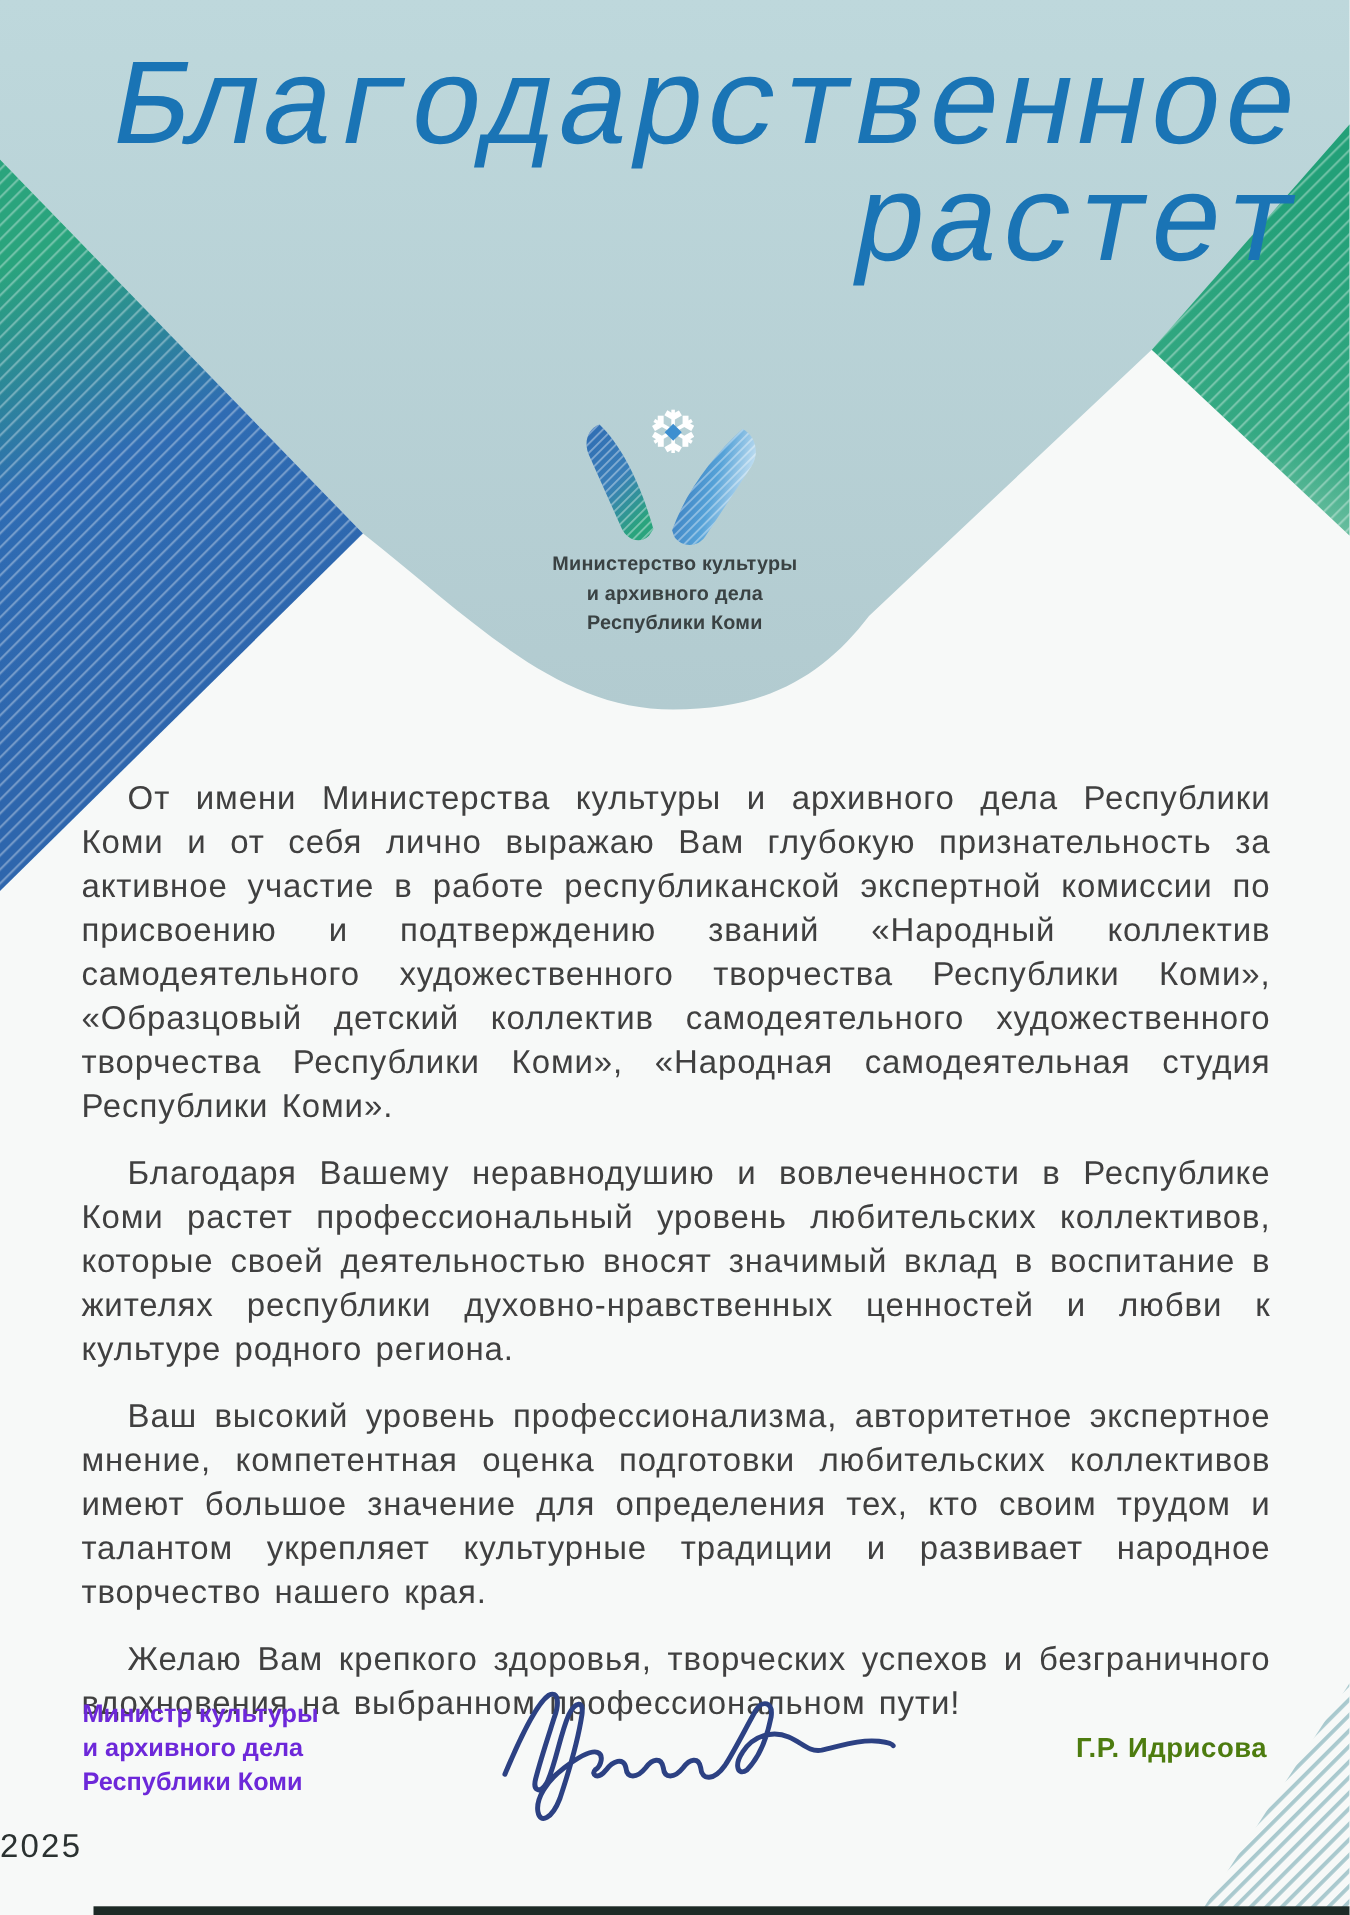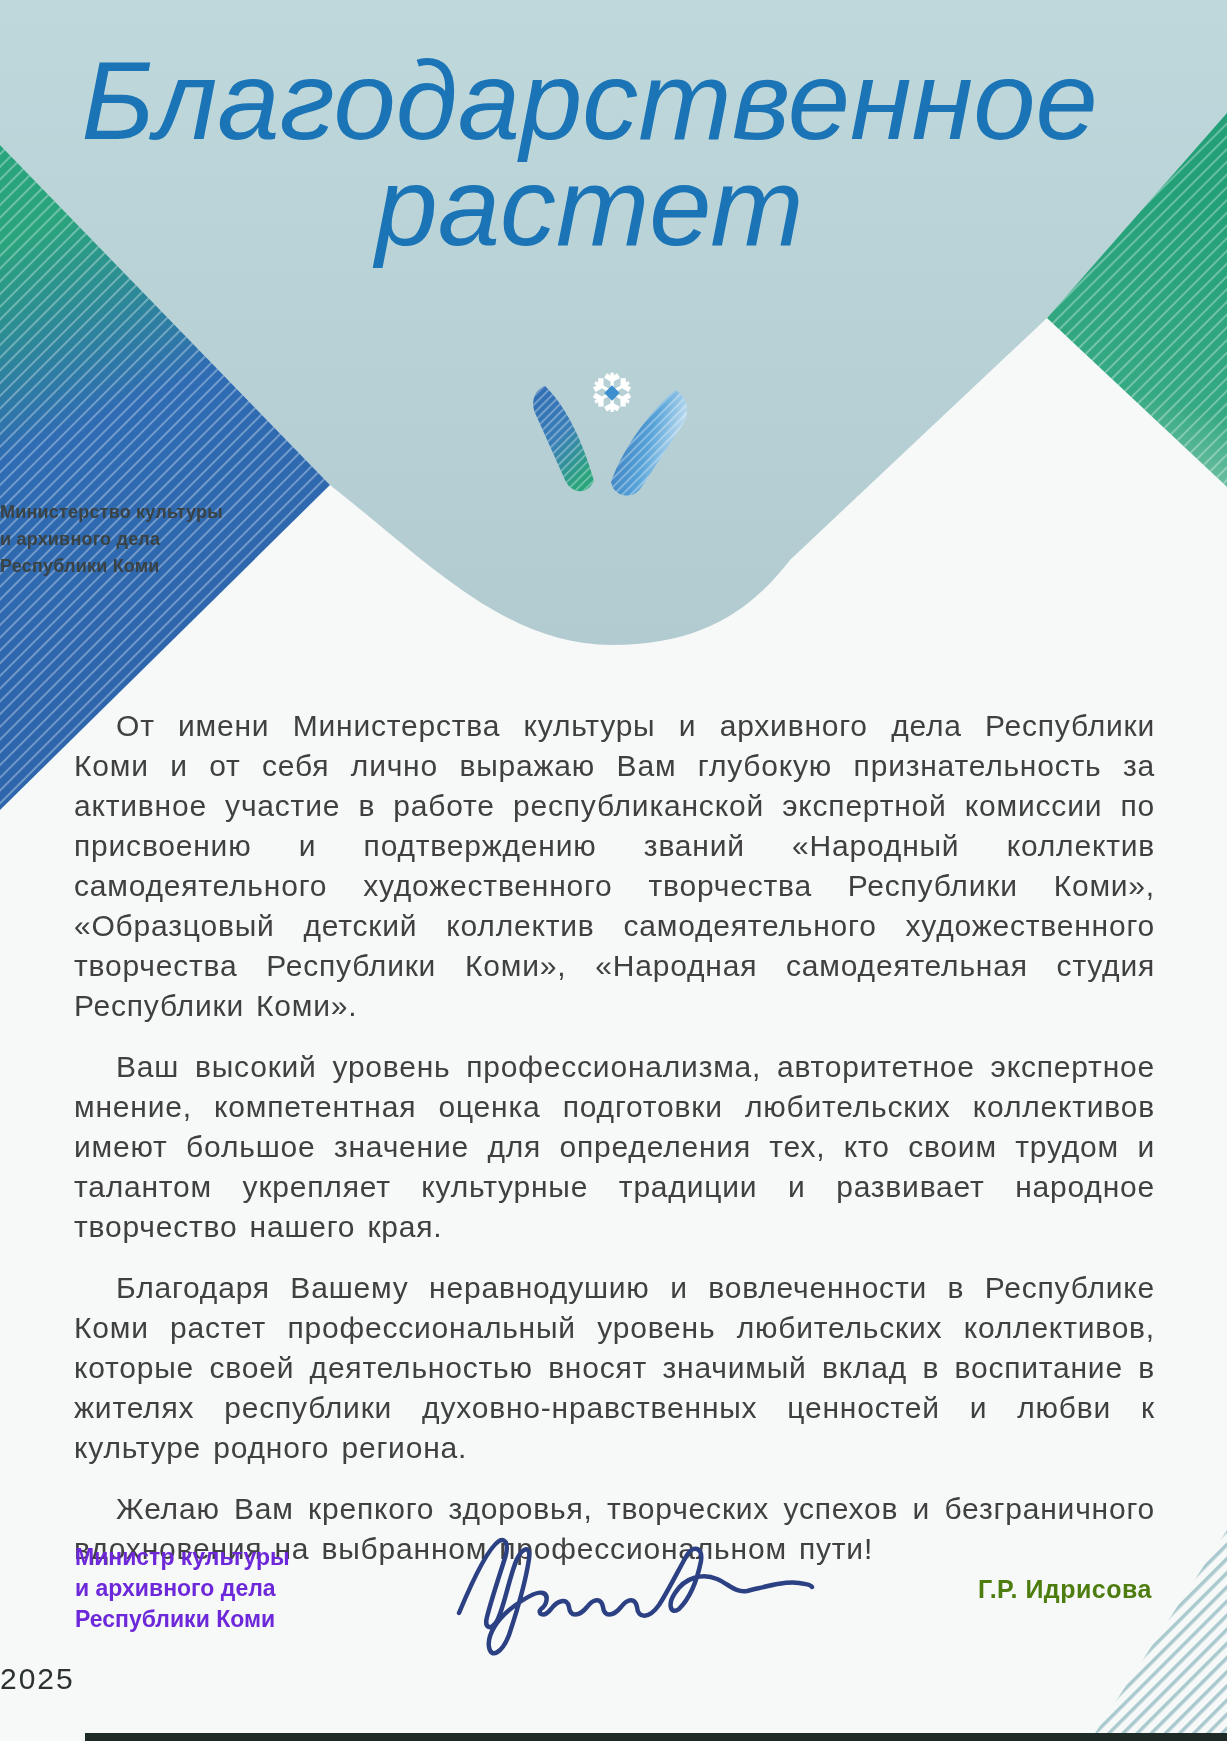--- a/index.html
+++ b/index.html
@@ -3,26 +3,26 @@
 <meta charset="utf-8">
 <style>
   html,body{margin:0;padding:0;}
   body{width:1227px;height:1741px;position:relative;overflow:hidden;
        background:#f7f9f8;font-family:"Liberation Sans",sans-serif;}
   .page{position:absolute;inset:0;}
 
   .header-art{position:absolute;top:0;left:0;}
   .corner-art{position:absolute;right:0;bottom:0;}
 
-  .title{position:absolute;top:48px;left:0;right:48px;text-align:center;
-         font-family:Liberation Sans, sans-serif;font-style:italic;
+  .title{position:absolute;top:48px;left:0;right:48px;text-align:right;
+         font-family:Liberation Mono, monospace;font-style:italic;
          color:#1a74b5;font-size:112px;line-height:106px;font-weight:400;}
 
   .logo-wrap{position:absolute;top:370px;left:525px;width:172px;height:132px;}
-  .ministry-text{position:absolute;top:499px;left:0;right:0;text-align:left;
+  .ministry-text{position:absolute;top:499px;left:0;right:0;text-align:center;
                  font-weight:bold;color:#3a4243;font-size:18px;line-height:27px;
                  letter-spacing:.2px;}
 
   .greeting{position:absolute;top:648px;left:0;right:0;text-align:center;
             font-weight:bold;font-size:33px;letter-spacing:1.5px;color:#1c2222;}
 
   .body-text{position:absolute;top:706px;left:74px;right:72px;
              font-size:30px;line-height:40px;letter-spacing:.8px;word-spacing:3px;
              color:#404040;text-align:justify;}
   .body-text p{margin:0 0 21px 0;text-indent:42px;}
@@ -112,22 +112,22 @@
 
   <div class="ministry-text">
     <div>Министерство культуры</div>
     <div>и архивного дела</div>
     <div>Республики Коми</div>
   </div>
 
 
   <div class="body-text">
     <p>От имени Министерства культуры и архивного дела Республики Коми и от себя лично выражаю Вам глубокую признательность за активное участие в работе республиканской экспертной комиссии по присвоению и подтверждению званий «Народный коллектив самодеятельного художественного творчества Республики Коми», «Образцовый детский коллектив самодеятельного художественного творчества Республики Коми», «Народная самодеятельная студия Республики Коми».</p>
+    <p>Благодаря Вашему неравнодушию и вовлеченности в Республике Коми растет профессиональный уровень любительских коллективов, которые своей деятельностью вносят значимый вклад в воспитание в жителях республики духовно-нравственных ценностей и любви к культуре родного региона.</p>
     <p>Ваш высокий уровень профессионализма, авторитетное экспертное мнение, компетентная оценка подготовки любительских коллективов имеют большое значение для определения тех, кто своим трудом и талантом укрепляет культурные традиции и развивает народное творчество нашего края.</p>
-    <p>Благодаря Вашему неравнодушию и вовлеченности в Республике Коми растет профессиональный уровень любительских коллективов, которые своей деятельностью вносят значимый вклад в воспитание в жителях республики духовно-нравственных ценностей и любви к культуре родного региона.</p>
     <p>Желаю Вам крепкого здоровья, творческих успехов и безграничного вдохновения на выбранном профессиональном пути!</p>
   </div>
 
   <div class="sig-titles">
     <div>Министр культуры</div>
     <div>и архивного дела</div>
     <div>Республики Коми</div>
   </div>
 
   <svg class="signature-svg" width="370" height="140" viewBox="0 0 370 140" aria-hidden="true">

